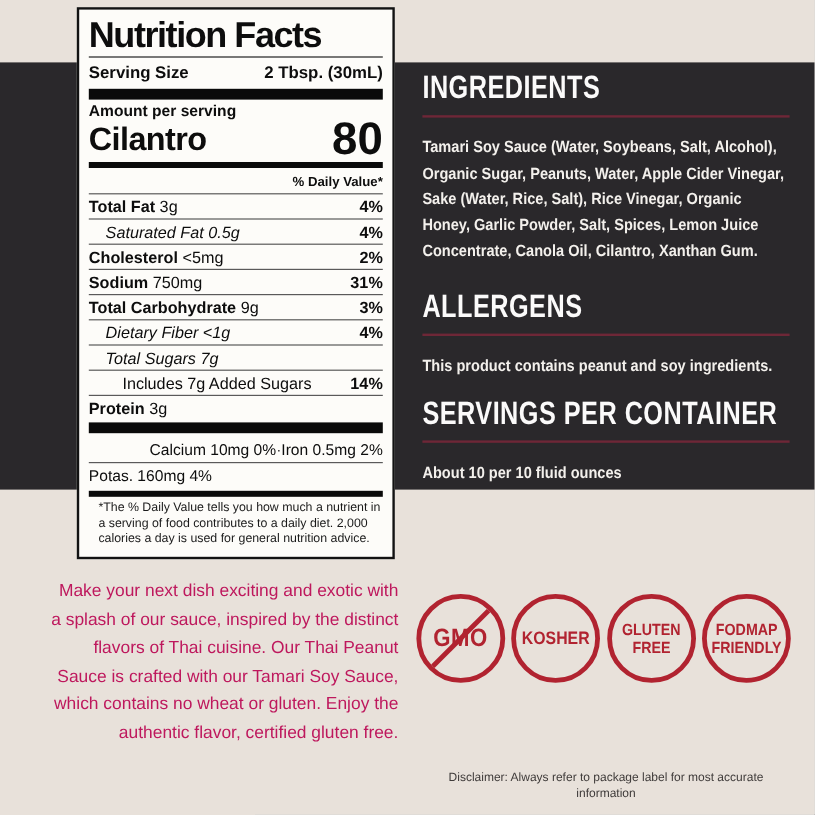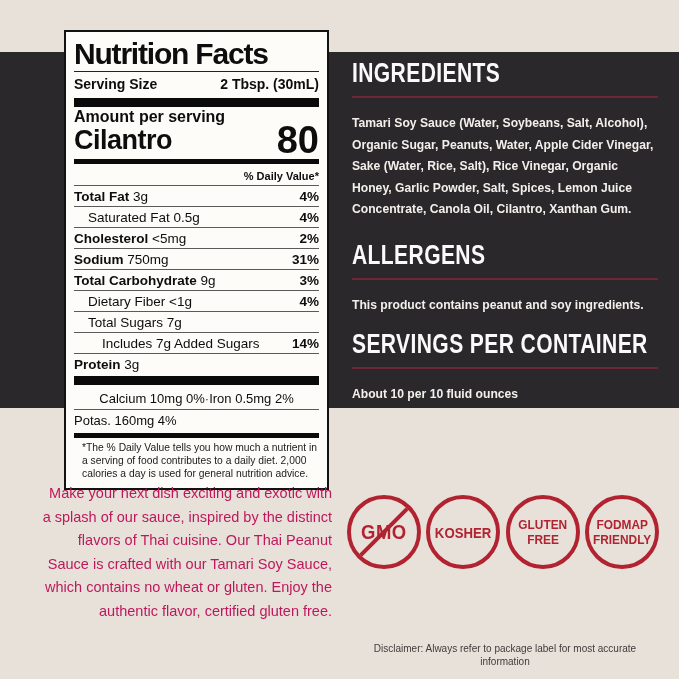--- a/index.html
+++ b/index.html
@@ -4,40 +4,40 @@
 <style>
   html,body{margin:0;padding:0;}
   .stage{
     position:relative; width:679px; height:679px; overflow:hidden;
     background:#e8e1da; font-family:"Liberation Sans", sans-serif;
   }
   .dark-panel{position:absolute; left:0; top:52px; width:679px; height:356px; background:#2a282b;}
 
   
   .nfl{
-    position:absolute; left:64px; top:30px; width:265px; box-sizing:border-box;
+    position:absolute; left:64px; top:6px; width:265px; box-sizing:border-box;
     background:#fdfcf9; border:2px solid #121212; padding:6px 8px 8px 8px; color:#0d0d0d;
   }
   .nfl-title{margin:0; font-size:30px; line-height:32px; font-weight:700; letter-spacing:-1.2px;}
   .nfl-rule{border-bottom:1.5px solid #222; margin:1px 0 2px 0;}
   .serving-row{display:flex; justify-content:space-between; font-size:14px; font-weight:700; line-height:19px; padding:1px 0 2px 0;}
   .bar-thick{height:9px; background:#0a0a0a; margin:2px 0 3px 0;}
   .bar-med{height:5px; background:#0a0a0a; margin:2px 0 3px 0;}
-  .aps{font-size:16px; font-weight:700; line-height:13px; margin-top:2px;}
+  .aps{font-size:13px; font-weight:700; line-height:13px; margin-top:2px;}
   .cal-row{display:flex; justify-content:space-between; align-items:flex-end; line-height:34px;}
   .cal-label{font-size:27px; font-weight:700; letter-spacing:-0.5px;}
   .cal-value{font-size:38px; font-weight:700;}
   .dv-header{font-size:11px; font-weight:700; text-align:right; line-height:16px; padding:1px 0;}
   .nrow{display:flex; justify-content:space-between; border-top:1px solid #5a5a5a; padding:2.5px 0; font-size:13.5px; line-height:15px;text-align:center;}
   .nrow .left{white-space:nowrap;}
   .b{font-weight:700;}
-  .i1{padding-left:14px;}
+  .i1{padding-left:14px;font-style:italic;}
   .i2{padding-left:28px;}
   .nd{font-weight:700;}
-  .minerals{display:flex; justify-content:center; font-size:13px; line-height:19px; padding:1px 0;}
+  .minerals{display:flex; justify-content:flex-end; font-size:13px; line-height:19px; padding:1px 0;}
   .minerals .sep{color:#333;}
   .minerals2{font-size:13px; line-height:19px; border-top:1px solid #5a5a5a; padding:1px 0;}
   .footnote{margin:2px 0 0 8px; font-size:10.3px; line-height:13px; color:#1a1a1a;}
 
   
   .right-col{position:absolute; left:352px; top:58px; width:306px; color:#f3f0ec;}
   .rsec{border-bottom:0;}
   .rsec h2{
     margin:0; font-size:27px; line-height:30px; font-weight:700; color:#fbfafa;
     letter-spacing:0.5px; white-space:nowrap; transform:scaleX(0.78); transform-origin:left center;

